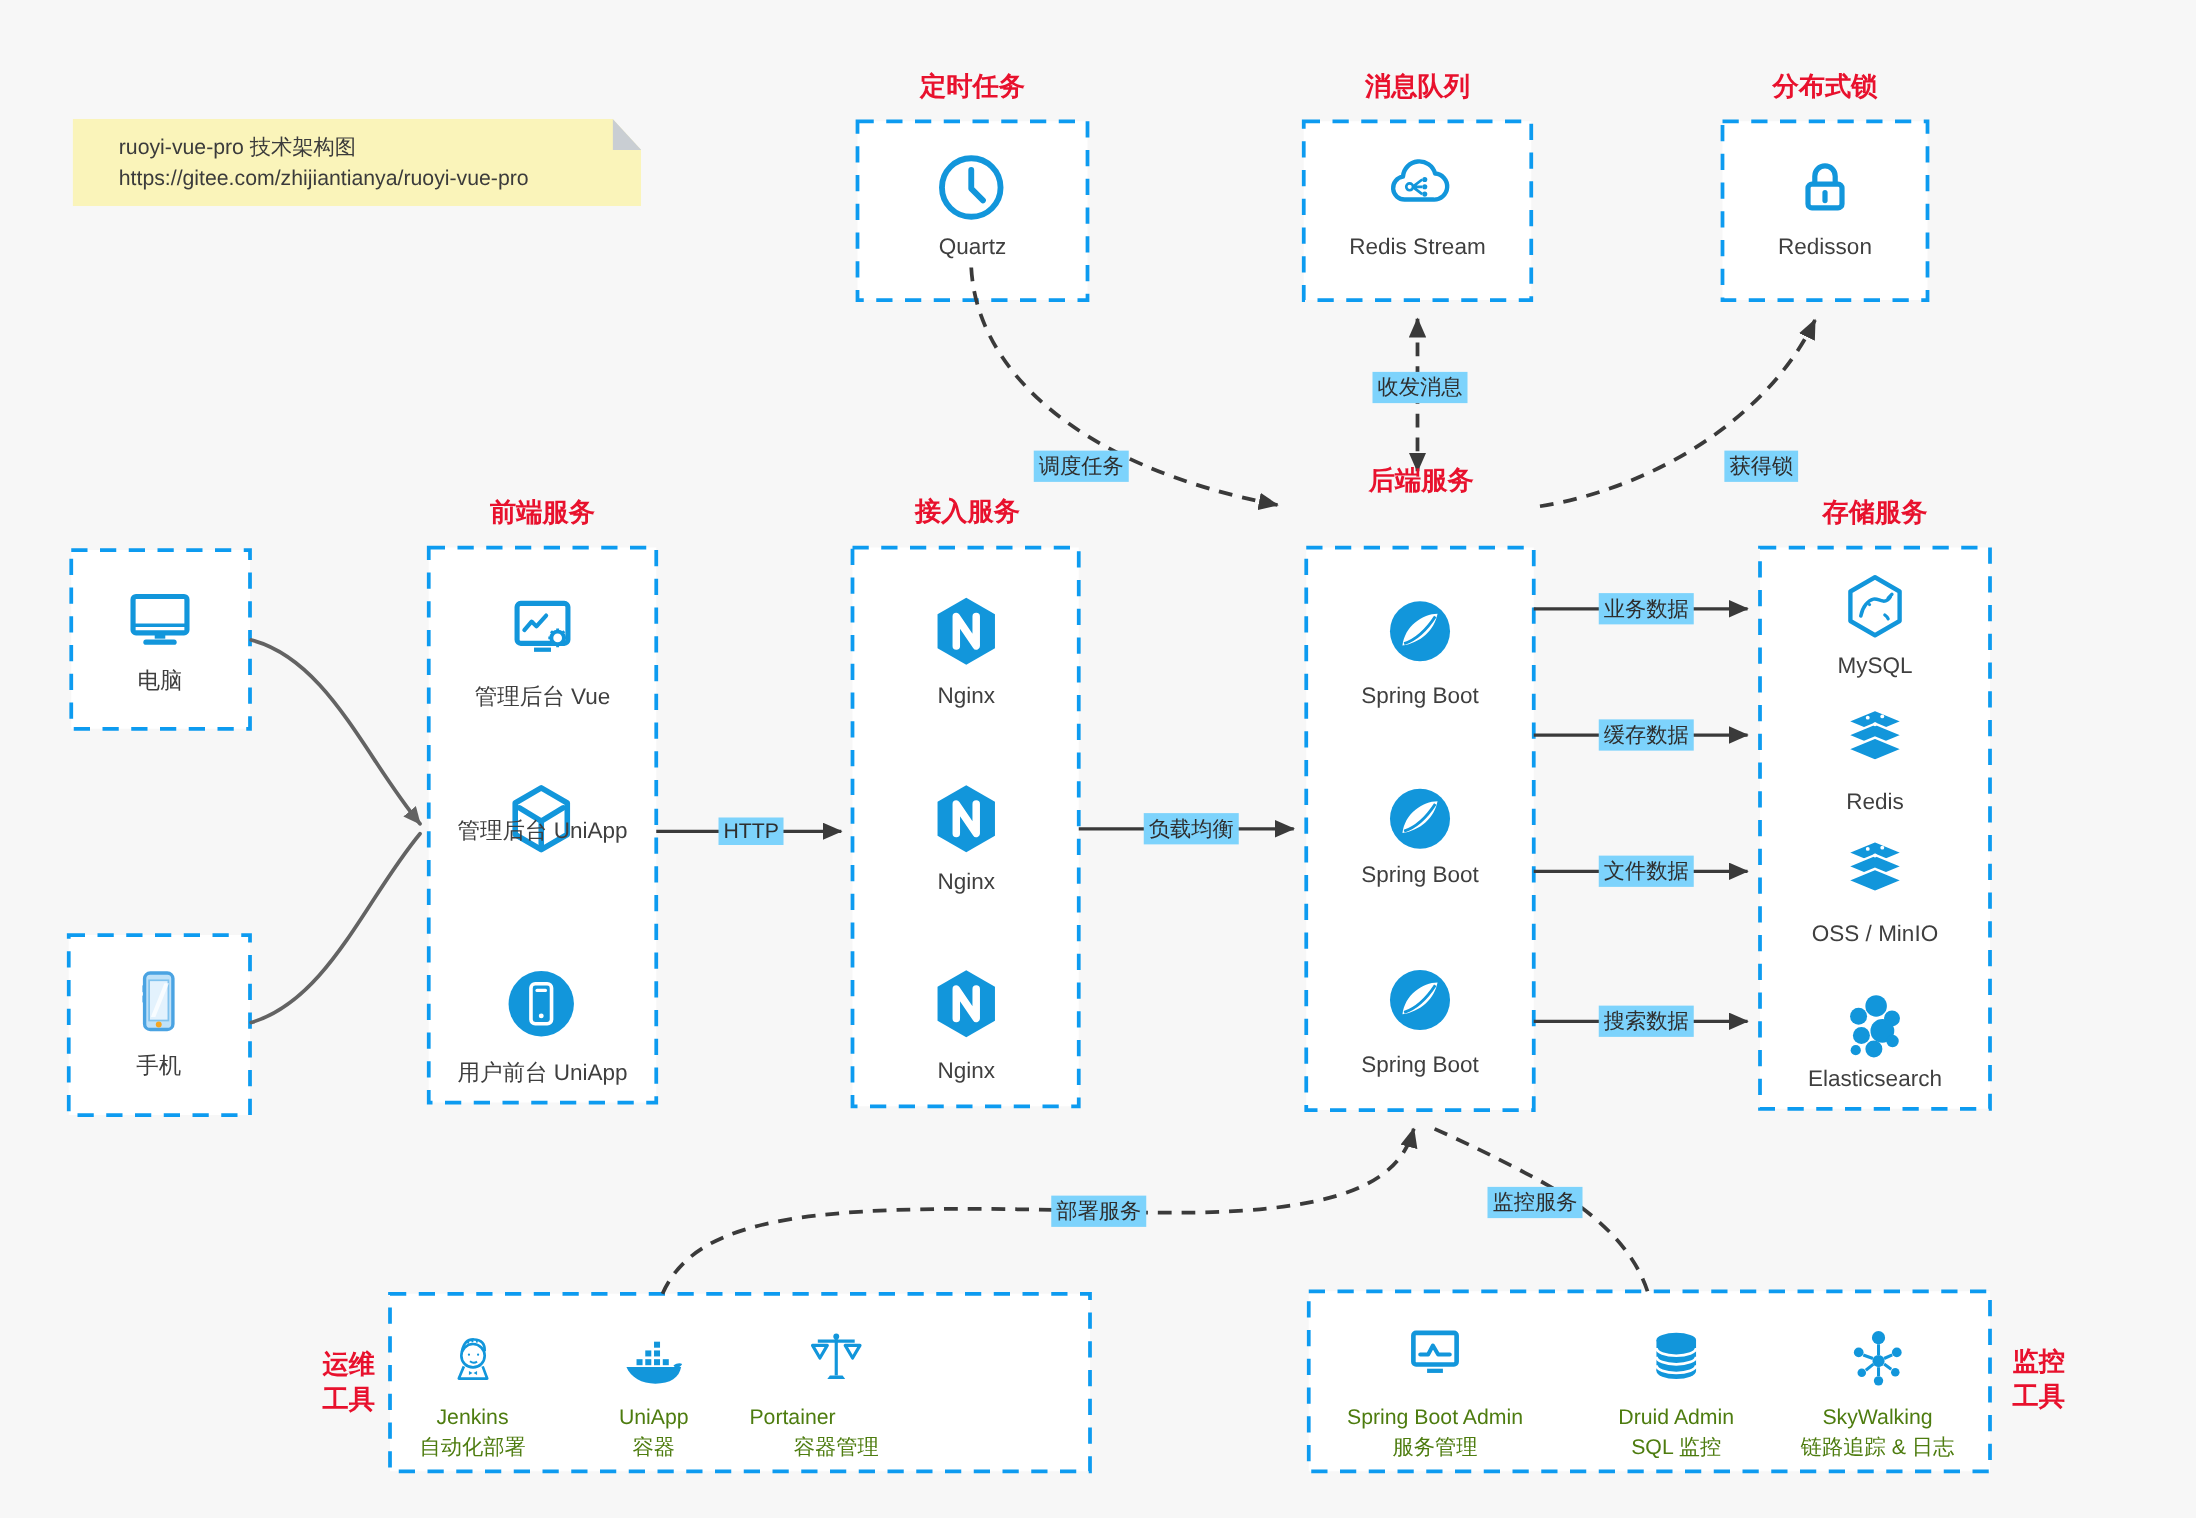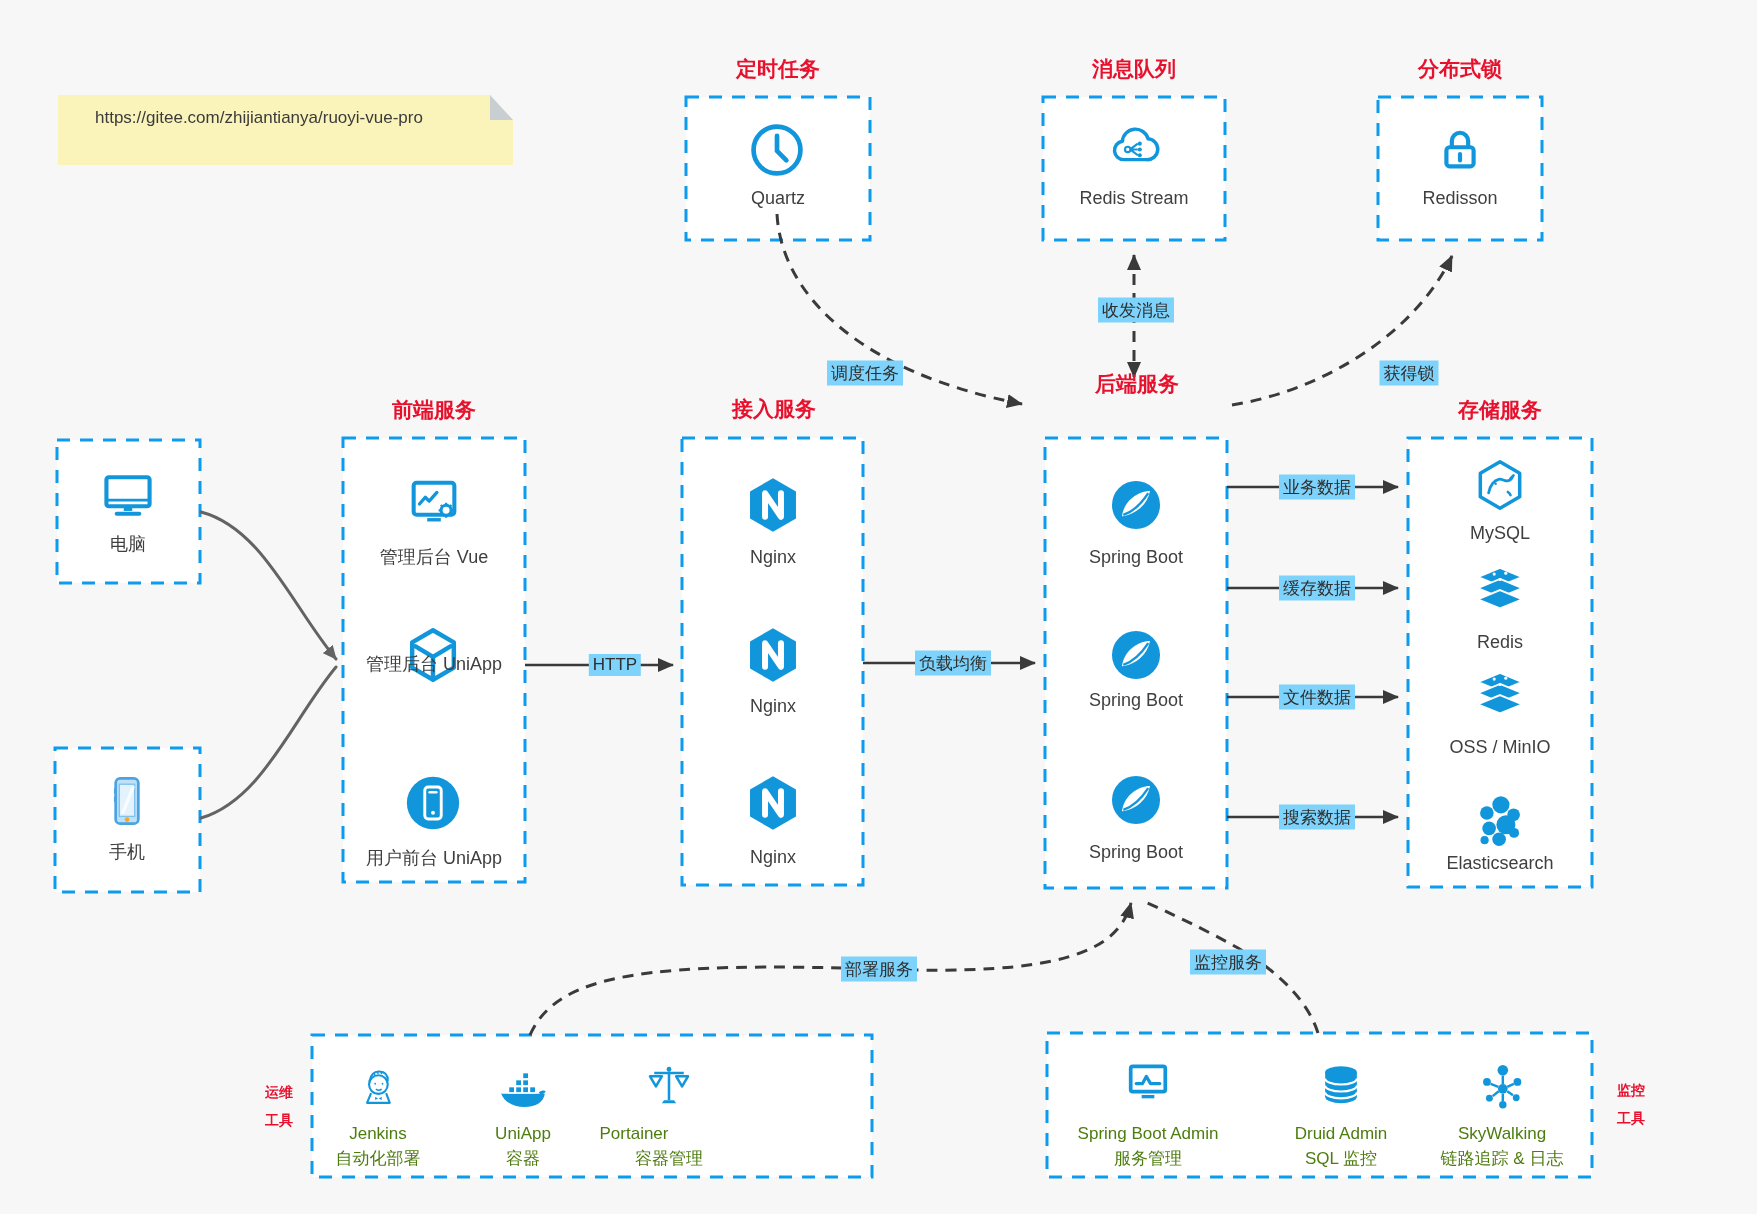--- a/index.html
+++ b/index.html
@@ -4,21 +4,21 @@
 <style>
   html,body{margin:0;padding:0;background:#f7f7f7;}
   #stage{position:relative;width:1757px;height:1214px;background:#f7f7f7;overflow:hidden;
          font-family:"Liberation Sans","DejaVu Sans",sans-serif;}
   .layer{position:absolute;left:0;top:0;pointer-events:none;}
   .z0{z-index:0}.z1{z-index:1}
   .icon{position:absolute;transform:translate(-50%,-50%);z-index:2;}
   .lbl{position:absolute;transform:translate(-50%,-50%);z-index:2;font-size:18px;color:#3f3f3f;white-space:nowrap;}
   .lbl2{position:absolute;transform:translate(-50%,-50%);z-index:2;font-size:17px;color:#4d7c0f;white-space:nowrap;}
   .red{position:absolute;transform:translate(-50%,-50%);z-index:2;font-size:21px;font-weight:bold;color:#e8112d;white-space:nowrap;}
-  .vred{position:absolute;transform:translate(-50%,-50%);z-index:2;font-size:14px;font-weight:bold;color:#e8112d;
+  .vred{position:absolute;transform:translate(-50%,-50%);z-index:2;font-size:21px;font-weight:bold;color:#e8112d;
         text-align:center;line-height:28px;white-space:nowrap;}
   .chip{position:absolute;transform:translate(-50%,-50%);z-index:3;font-size:17px;color:#2e2e2e;
         background:#7dd3fc;padding:1px 4px;white-space:nowrap;}
   #note{position:absolute;left:58px;top:95px;width:455px;height:70px;background:#faf4ba;z-index:2;
         clip-path:polygon(0 0,432px 0,455px 25px,455px 70px,0 70px);}
   #note .txt{padding:10px 0 0 37px;font-size:17px;line-height:25px;color:#3b3b3b;white-space:nowrap;}
   #note-fold{position:absolute;left:490px;top:95px;width:23px;height:25px;background:#c9ced3;z-index:3;
         clip-path:polygon(0 0,100% 100%,0 100%);}
 </style>
 </head>
@@ -211,20 +211,21 @@
       <path d="M777 214 C781 292 856 372 1022 404" marker-end="url(#ah)"></path>
       <path d="M1134 255 V377" marker-start="url(#ahr)" marker-end="url(#ah)"></path>
       <path d="M1232 405 C1320 391 1414 336 1452 256" marker-end="url(#ah)"></path>
       <path d="M530 1035 C558 972 652 962 880 969 C1060 976 1118 952 1131 903" marker-end="url(#ah)"></path>
       <path d="M1318 1033 C1306 996 1272 968 1238 948 C1204 929 1168 912 1143 901"></path>
     </g>
   </svg>
 
   <div id="note">
     <div class="txt">
+      <div>ruoyi-vue-pro 技术架构图</div>
       <div>https://gitee.com/zhijiantianya/ruoyi-vue-pro</div>
     </div>
   </div>
   <div id="note-fold"></div>
 
   <div class="red" style="left:778px;top:69px">定时任务</div>
   <div class="red" style="left:1134px;top:69px">消息队列</div>
   <div class="red" style="left:1460px;top:69px">分布式锁</div>
 
   <svg class="icon" style="left:777px;top:150px" width="60" height="60" viewBox="0 0 64 64">
@@ -306,21 +307,21 @@
   <div class="lbl" style="left:1500px;top:642px">Redis</div>
   <svg class="icon" style="left:1500px;top:698px" width="62" height="62" viewBox="0 0 64 64">
       <use href="#sym-redis"></use>
     </svg>
   <div class="lbl" style="left:1500px;top:747px">OSS / MinIO</div>
   <svg class="icon" style="left:1500px;top:822px" width="58" height="58" viewBox="0 0 64 64">
       <use href="#sym-elastic"></use>
     </svg>
   <div class="lbl" style="left:1500px;top:863px">Elasticsearch</div>
 
-  <div class="chip" style="left:615px;top:665px">HTTP</div>
+  <div class="chip" style="left:601px;top:665px">HTTP</div>
   <div class="chip" style="left:953px;top:663px">负载均衡</div>
   <div class="chip" style="left:1317px;top:487px">业务数据</div>
   <div class="chip" style="left:1317px;top:588px">缓存数据</div>
   <div class="chip" style="left:1317px;top:697px">文件数据</div>
   <div class="chip" style="left:1317px;top:817px">搜索数据</div>
   <div class="chip" style="left:865px;top:373px">调度任务</div>
   <div class="chip" style="left:1136px;top:310px">收发消息</div>
   <div class="chip" style="left:1409px;top:373px">获得锁</div>
   <div class="chip" style="left:879px;top:969px">部署服务</div>
   <div class="chip" style="left:1228px;top:962px">监控服务</div>

